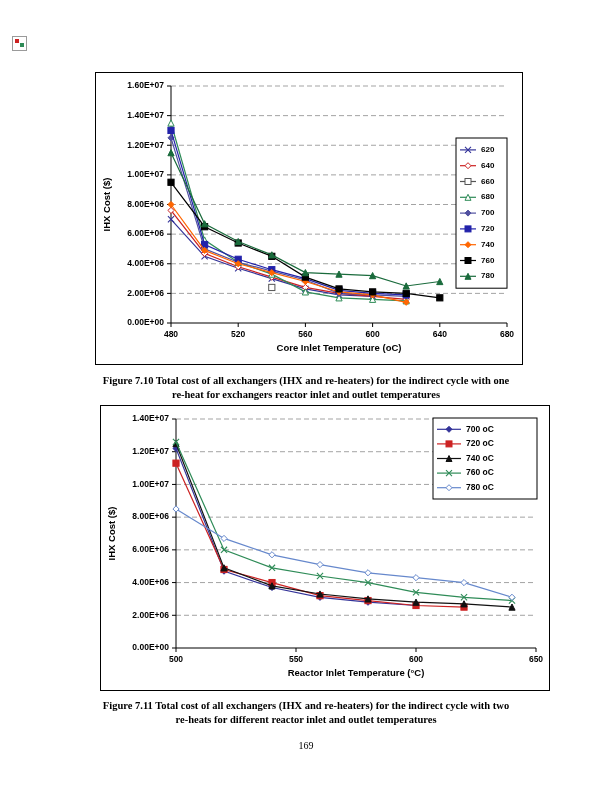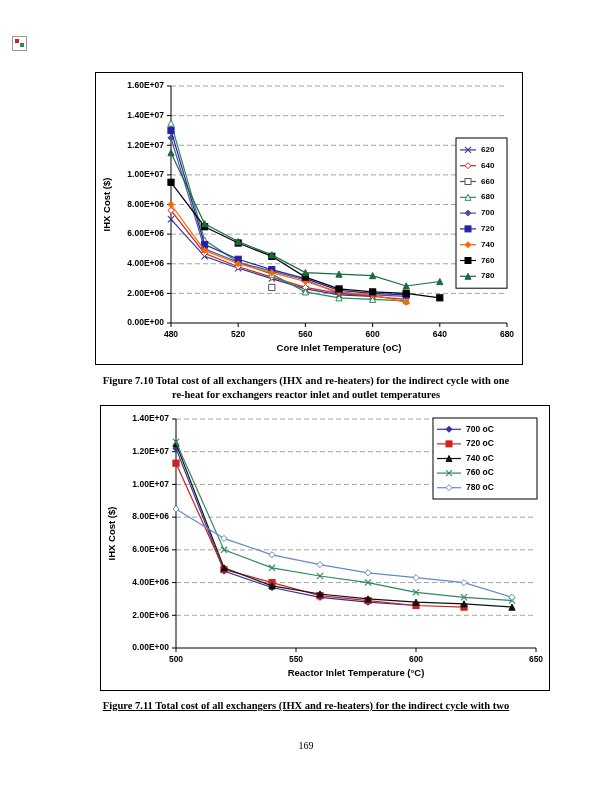--- a/index.html
+++ b/index.html
@@ -327,19 +327,20 @@
           <line x1="336" y1="67.1" x2="360" y2="67.1" stroke="#2e8b57" stroke-width="1.2"></line>
           <path d="M345 64.1L351 70.1M345 70.1L351 64.1" fill="none" stroke="#2e8b57" stroke-width="1.1"></path>
           <text x="365" y="67.1" dominant-baseline="middle" class="legend-label" font-size="8.5">760 oC</text>
           <line x1="336" y1="81.7" x2="360" y2="81.7" stroke="#6688cc" stroke-width="1.2"></line>
           <path d="M348 78.7L351 81.7L348 84.7L345 81.7Z" fill="#ffffff" stroke="#6688cc" stroke-width="1"></path>
           <text x="365" y="81.7" dominant-baseline="middle" class="legend-label" font-size="8.5">780 oC</text>
         </g>
       </svg>
   </div>
 
-  <div class="caption" style="top:699px;text-decoration:underline;">
+  <div class="caption" style="top:699px;">
     <div>Figure 7.11 Total cost of all exchangers (IHX and re-heaters) for the indirect cycle with two</div>
+    <div>re-heats for different reactor inlet and outlet temperatures</div>
   </div>
 
   <div class="page-number" style="top:740px;">169</div>
 
 </div>
 
 </body></html>

